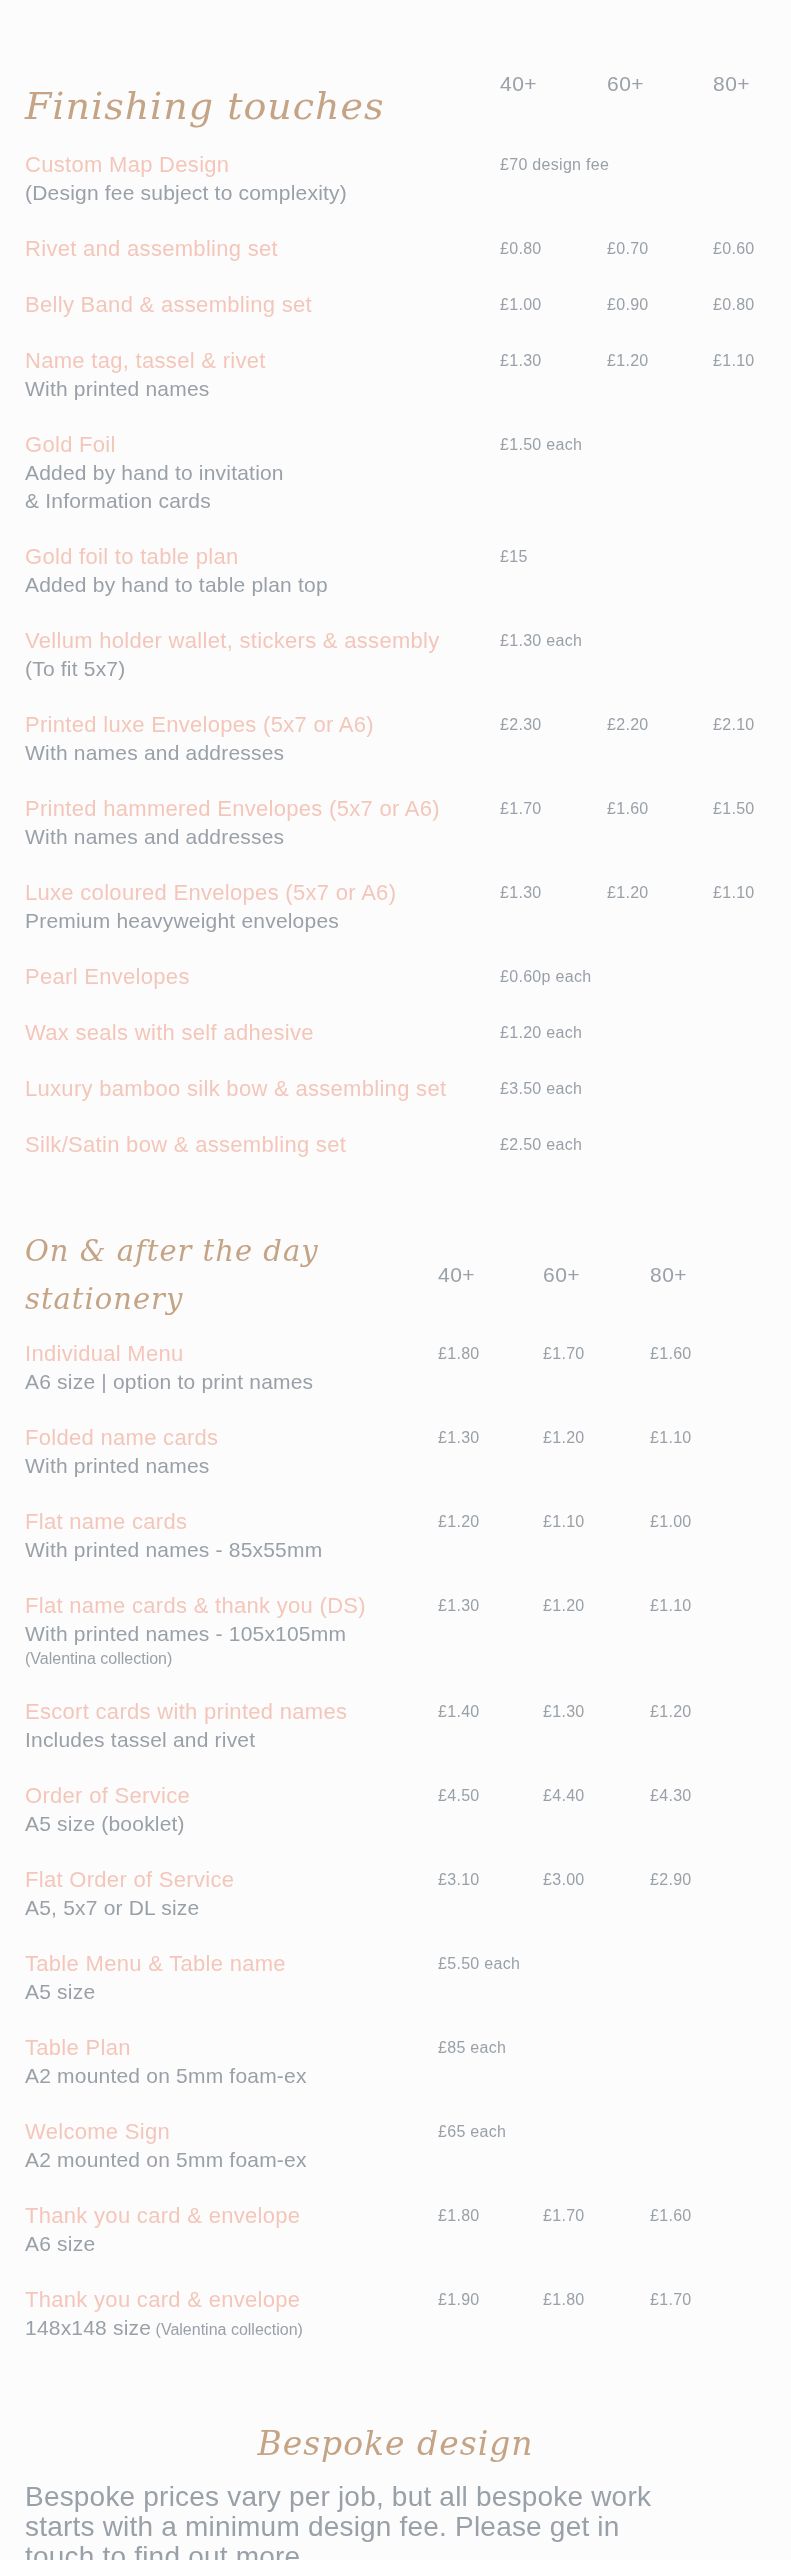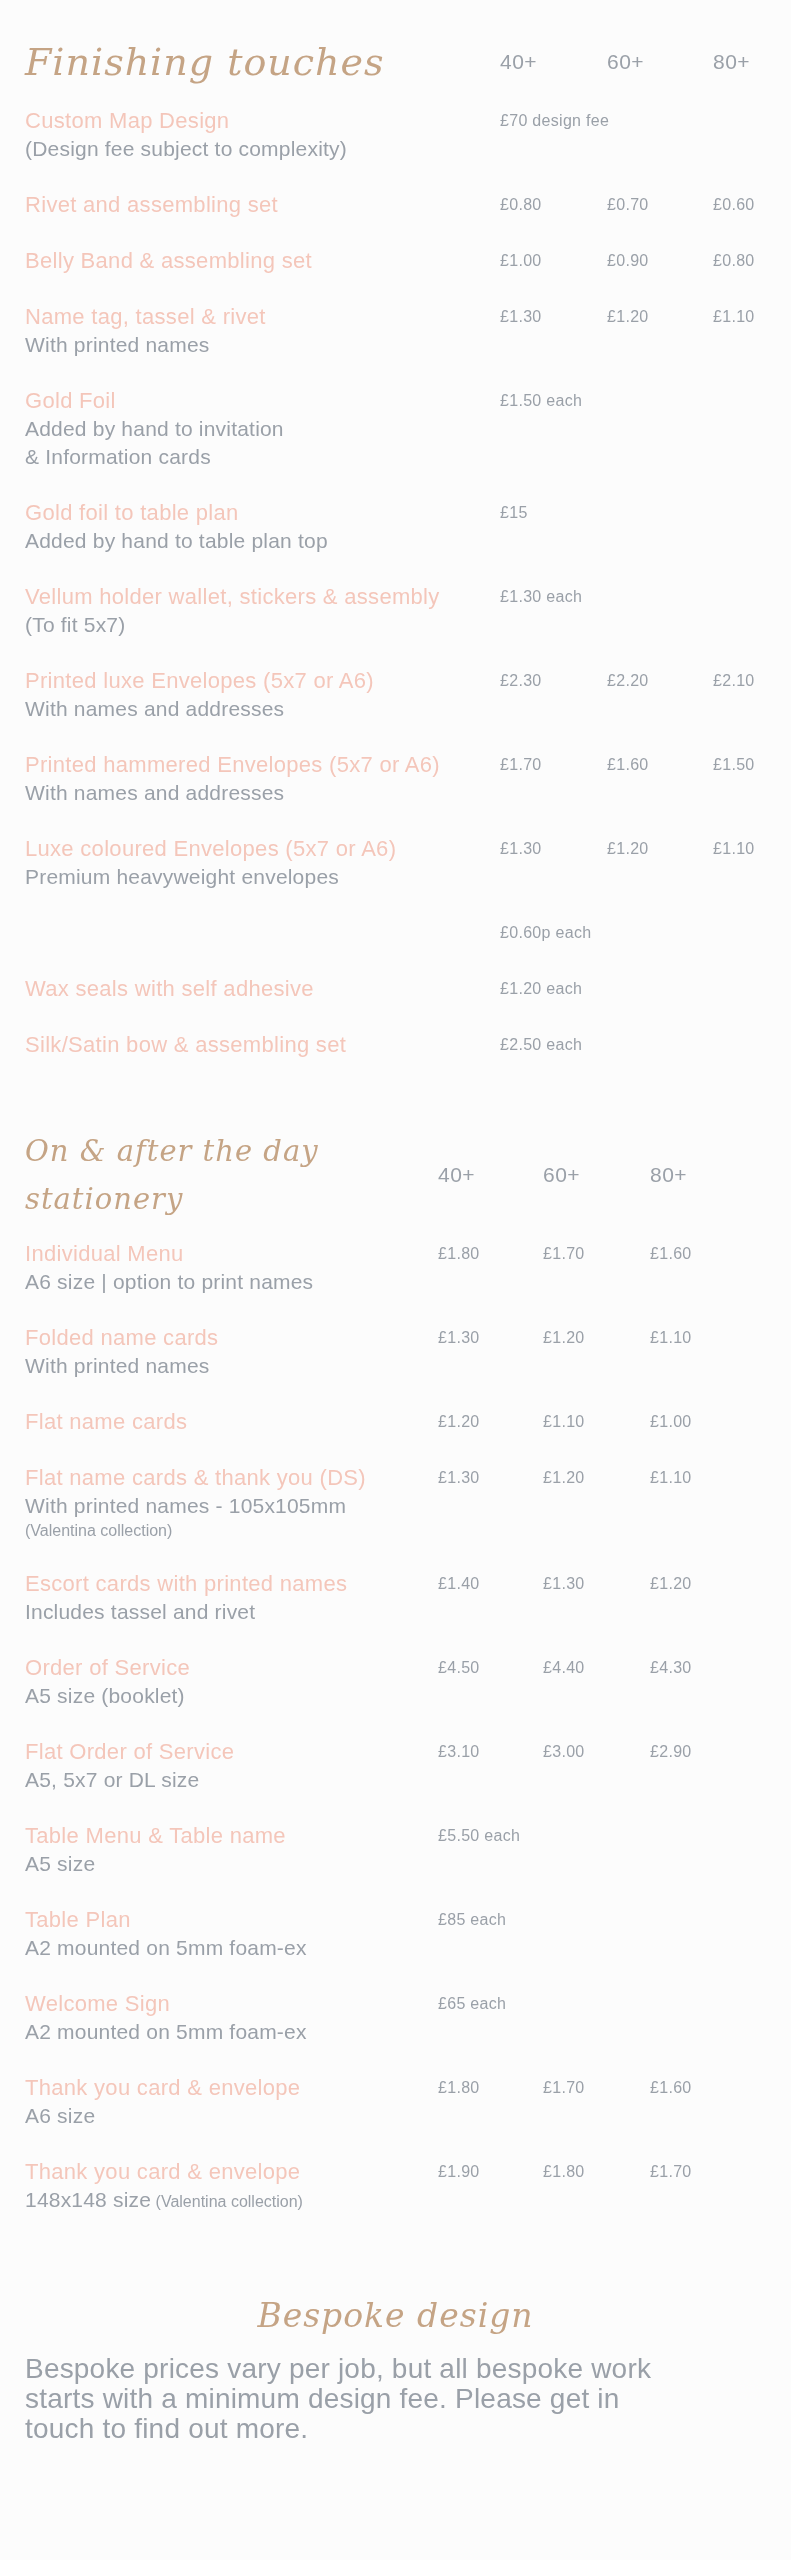--- a/index.html
+++ b/index.html
@@ -16,21 +16,21 @@
     background:#fcfcfc;
   }
   .script{
     font-family:"DejaVu Serif",serif;
     font-style:italic;
     font-weight:400;
     color:#c5a485;
     margin:0;
     letter-spacing:1px;
   }
-  .title-1{font-size:38px;line-height:56px;}
+  .title-1{font-size:38px;line-height:56px;margin-top:44px;}
   .title-2{font-size:29px;line-height:48px;}
   .title-3{font-size:33px;line-height:52px;text-align:center;}
   .s1row{display:grid;grid-template-columns:475px 107px 106px 1fr;align-items:start;}
   .s2row{display:grid;grid-template-columns:413px 105px 107px 1fr;align-items:start;}
   .section-head{align-items:center;margin-bottom:16px;}
   .col-head{
     font-size:21px;color:#9aa0a8;letter-spacing:.5px;
   }
   .row{margin-bottom:27px;}
   .item-title{
@@ -140,27 +140,36 @@
         <div class="row s1row">
           <div class="cell-label">
             <div class="item-title">Luxe coloured Envelopes (5x7 or A6)</div>
             <div class="item-desc">Premium heavyweight envelopes</div>
           </div>
           <div class="price">£1.30</div>
           <div class="price">£1.20</div>
           <div class="price">£1.10</div>
         </div>
         <div class="row s1row">
+          <div class="cell-label">
+            <div class="item-title">Pearl Envelopes</div>
+          </div>
           <div class="price span-all">£0.60p each</div>
         </div>
         <div class="row s1row">
           <div class="cell-label">
             <div class="item-title">Wax seals with self adhesive</div>
           </div>
           <div class="price span-all">£1.20 each</div>
+        </div>
+        <div class="row s1row">
+          <div class="cell-label">
+            <div class="item-title">Luxury bamboo silk bow &amp; assembling set</div>
+          </div>
+          <div class="price span-all">£3.50 each</div>
         </div>
         <div class="row s1row">
           <div class="cell-label">
             <div class="item-title">Silk/Satin bow &amp; assembling set</div>
           </div>
           <div class="price span-all">£2.50 each</div>
         </div>
       </div>
   </section>
 
@@ -186,20 +195,21 @@
             <div class="item-title">Folded name cards</div>
             <div class="item-desc">With printed names</div>
           </div>
           <div class="price">£1.30</div>
           <div class="price">£1.20</div>
           <div class="price">£1.10</div>
         </div>
         <div class="row s2row">
           <div class="cell-label">
             <div class="item-title">Flat name cards</div>
+            <div class="item-desc">With printed names - 85x55mm</div>
           </div>
           <div class="price">£1.20</div>
           <div class="price">£1.10</div>
           <div class="price">£1.00</div>
         </div>
         <div class="row s2row">
           <div class="cell-label">
             <div class="item-title">Flat name cards &amp; thank you (DS)</div>
             <div class="item-desc">With printed names - 105x105mm</div>
             <div class="item-note">(Valentina collection)</div>

